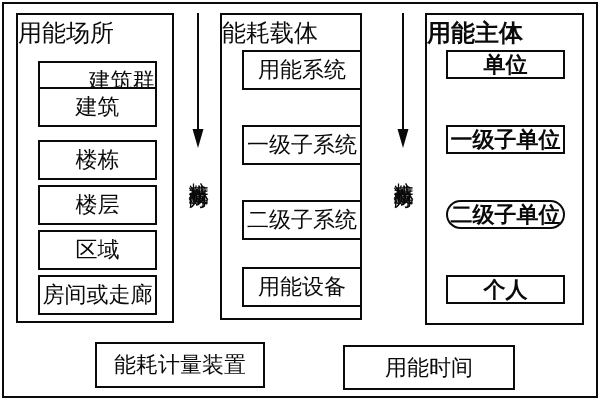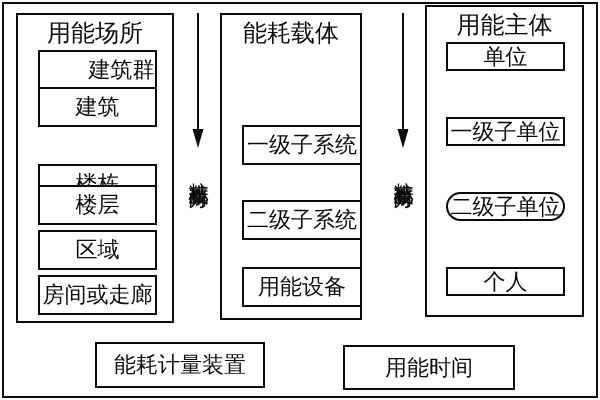--- a/index.html
+++ b/index.html
@@ -17,44 +17,43 @@
     border: 2px solid #0a0a0a;
   }
   .group {
     position: absolute;
     border: 2px solid #0a0a0a;
     background: #ffffff;
     box-sizing: border-box;
   }
   #group-places   { left: 16px;  top: 13px; width: 158px; height: 310px; }
   #group-carriers { left: 220px; top: 13px; width: 142px; height: 307px; }
-  #group-subjects { left: 425px; top: 5px; width: 159px; height: 312px; }
+  #group-subjects { left: 425px; top: 13px; width: 159px; height: 312px; font-weight: bold; }
   .group-header {
     position: absolute;
     top: 4px; left: 0; right: 0;
-    text-align: center;
     font-size: 24px;
     line-height: 28px;
     white-space: nowrap;
   }
   .node {
     position: absolute;
     border: 2px solid #0a0a0a;
     box-sizing: border-box;
     display: flex;
     align-items: center;
     justify-content: center;
     font-size: 22px;
     white-space: nowrap;
     background: #ffffff;
     overflow: hidden;
   }
   
   #group-places .node   { left: 20px; width: 119px; height: 40px; }
-  #p-0 { top: 35px; padding-left: 48px; }  #p-1 { top: 72px; }  #p-2 { top: 125px; margin-top: 24px; }
+  #p-0 { top: 46px; padding-left: 48px; }  #p-1 { top: 72px; }  #p-2 { top: 125px; }
   #p-3 { top: 170px; } #p-4 { top: 215px; } #p-5 { top: 260px; }
   
   #group-carriers .node { left: 20px; width: 120px; height: 40px; }
   #c-0 { top: 35px; } #c-1 { top: 110px; text-align: right; } #c-2 { top: 185px; } #c-3 { top: 252px; }
   
   #group-subjects .node { left: 19px; width: 119px; height: 29px; }
   #s-0 { top: 35px; } #s-1 { top: 110px; } #s-2 { top: 185px; border-radius: 20px; } #s-3 { top: 260px; }
 
   .arrow {
     position: absolute;
@@ -108,20 +107,21 @@
   </div>
 
   <svg class="arrow" id="arrow-1" viewBox="0 0 16 136" xmlns="http://www.w3.org/2000/svg">
     <line x1="8" y1="0" x2="8" y2="120" stroke="#0a0a0a" stroke-width="2"></line>
     <polygon points="8,135 2.5,116 13.5,116" fill="#0a0a0a"></polygon>
   </svg>
   <div class="v-label" id="vlabel-1">粒度减小方向</div>
 
   <div class="group" id="group-carriers">
     <div class="group-header">能耗载体</div>
+    <div class="node" id="c-0">用能系统</div>
     <div class="node" id="c-1">一级子系统</div>
     <div class="node" id="c-2">二级子系统</div>
     <div class="node" id="c-3">用能设备</div>
   </div>
 
   <svg class="arrow" id="arrow-2" viewBox="0 0 16 136" xmlns="http://www.w3.org/2000/svg">
     <line x1="8" y1="0" x2="8" y2="120" stroke="#0a0a0a" stroke-width="2"></line>
     <polygon points="8,135 2.5,116 13.5,116" fill="#0a0a0a"></polygon>
   </svg>
   <div class="v-label" id="vlabel-2">粒度减小方向</div>

